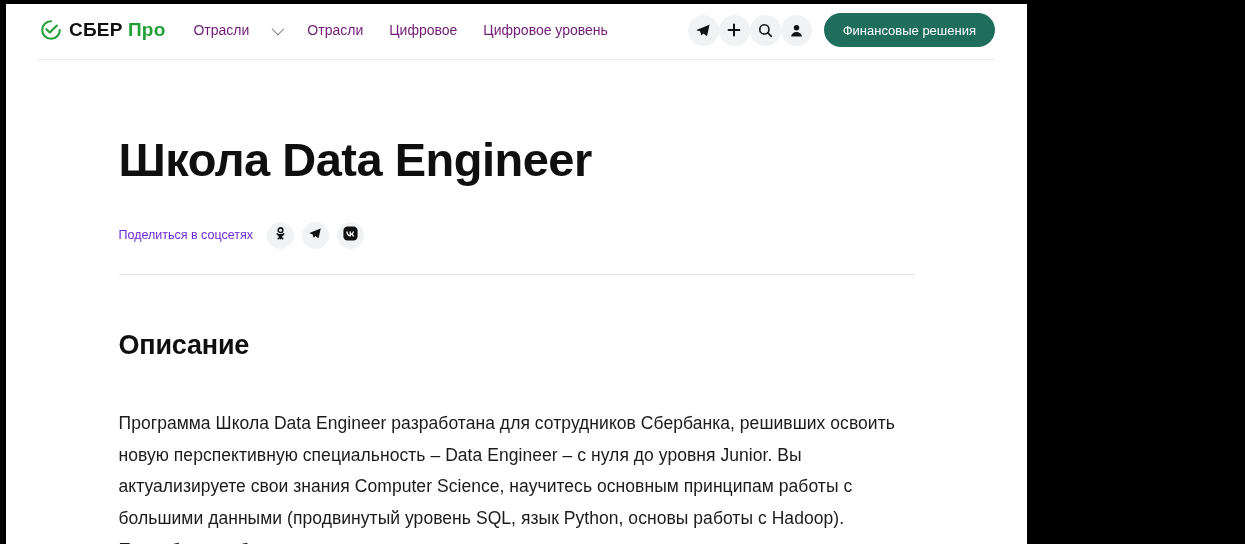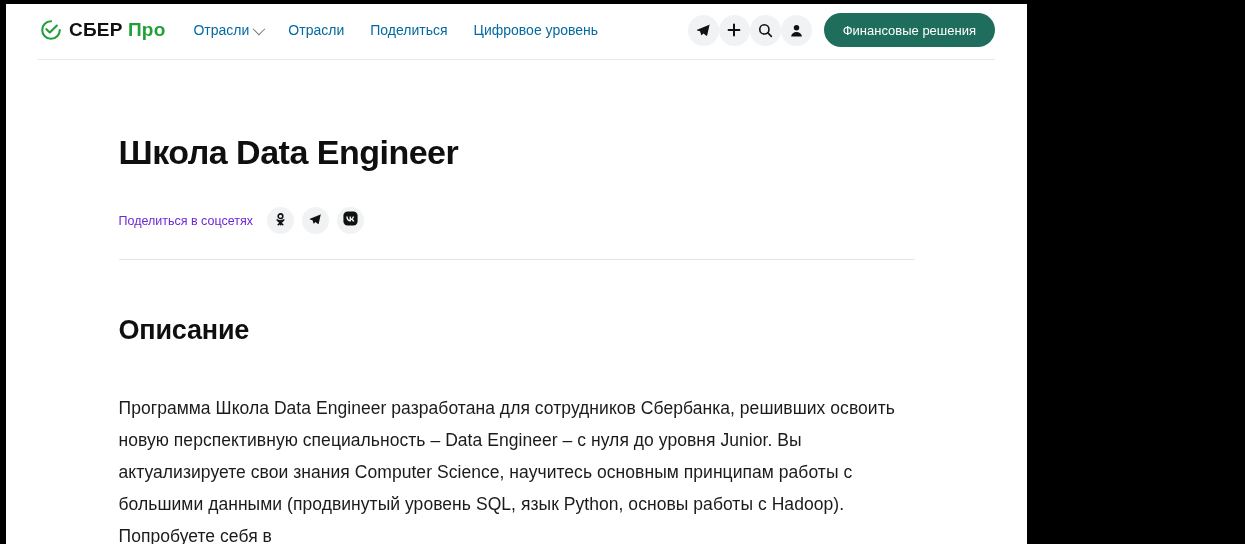--- a/index.html
+++ b/index.html
@@ -79,26 +79,26 @@
   }
   .logo-text .pro { color: #21a038; font-weight: 700; }
 
   .nav {
     display: flex;
     align-items: center;
     gap: 26px;
   }
   .nav-item {
     font-size: 14px;
-    color: #0369a1;
+    color: #701a75;
     white-space: nowrap;
     cursor: pointer;
     display: flex;
     align-items: center;
-    gap: 4px;
+    gap: 23px;
   }
   .chev {
     display: inline-block;
     width: 9px; height: 9px;
     border-right: 1.6px solid #7a7a7a;
     border-bottom: 1.6px solid #7a7a7a;
     transform: rotate(45deg) translateY(-2px);
   }
 
   .header-right {
@@ -137,21 +137,21 @@
   .content {
     padding: 0 38px;
   }
   .wrap {
     max-width: 796px;
     margin: 0 auto;
     padding-left: 0;
   }
   .page-title {
     margin: 74px 0 0 0;
-    font-size: 34px;
+    font-size: 47px;
     line-height: 1.1;
     font-weight: 700;
     letter-spacing: -0.5px;
     color: #0f0f0f;
   }
   .share-row {
     display: flex;
     align-items: center;
     gap: 14px;
     margin-top: 36px;
@@ -217,21 +217,21 @@
 
     <div class="nav">
       <div class="nav-item">
         <span>Отрасли</span>
         <span class="chev"></span>
       </div>
       <div class="nav-item">
         <span>Отрасли</span>
       </div>
       <div class="nav-item">
-        <span>Поделиться</span>
+        <span>Цифровое</span>
       </div>
       <div class="nav-item">
         <span>Цифровое уровень</span>
       </div>
     </div>
 
     <div class="header-right">
 
       <div class="icon-btn">
         <span>

